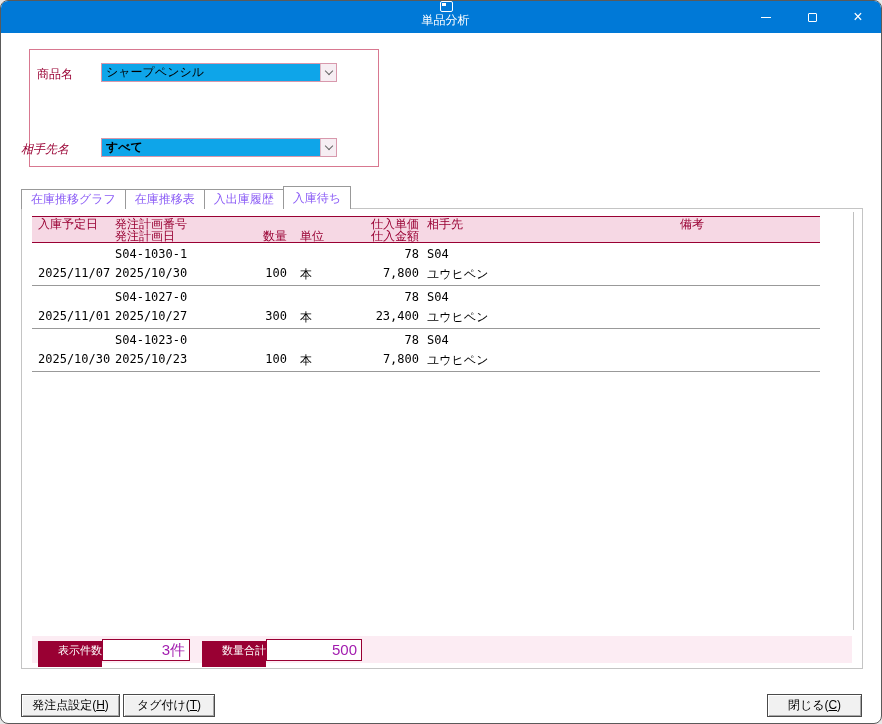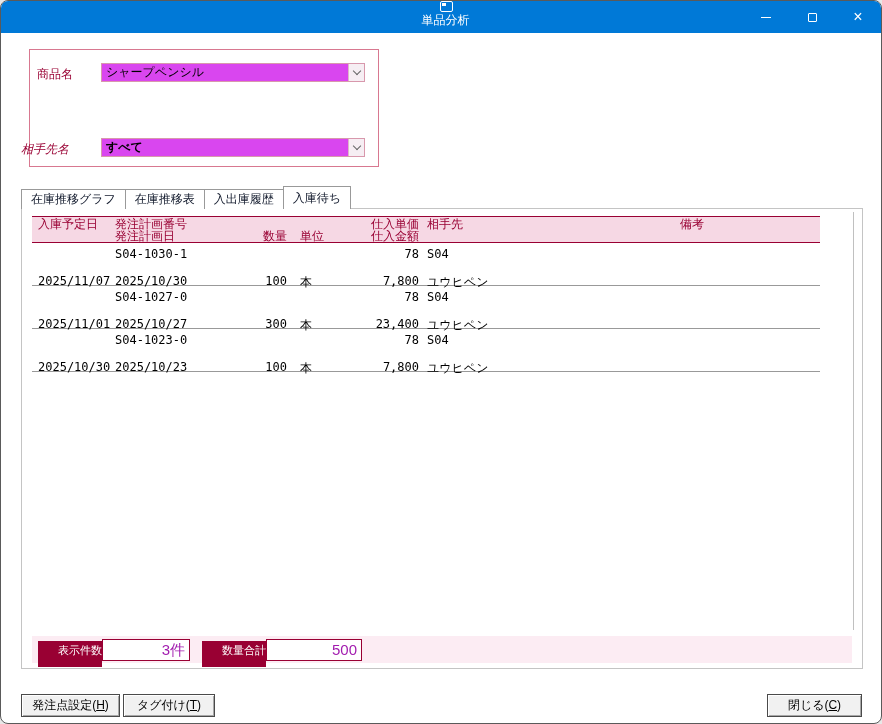--- a/index.html
+++ b/index.html
@@ -20,33 +20,33 @@
   .win-btn { width:46px; height:32px; display:flex; align-items:center; justify-content:center; cursor:pointer; }
   .glyph-min { width:10px; height:1px; background:#fff; }
   .glyph-max { width:9px; height:9px; border:1px solid #fff; border-radius:1px; }
   .glyph-close { color:#fff; font-size:16px; line-height:16px; }
 
   
   .form-box { position:absolute; left:28px; top:48px; width:350px; height:118px; border:1px solid #d87890; background:#fff; }
   .form-label { position:absolute; color:var(--accent,#990033); font-size:12px; white-space:nowrap; }
   .lbl-product { left:36px; top:65px; }
   .lbl-partner { left:20px; top:140px;font-style:italic; }
-  .combo { position:absolute; width:264px; height:19px; background:#d946ef;
+  .combo { position:absolute; width:236px; height:19px; background:#0ea5e9;
            border:1px solid #d898ac; display:flex; align-items:flex-end; cursor:pointer; }
   .combo-product { left:100px; top:62px; }
   .combo-partner { left:100px; top:137px;font-weight:bold; }
   .combo-text { flex:1; font-size:12px; color:#000; padding-left:4px; white-space:nowrap; overflow:hidden; }
   .combo-btn { width:16px; height:100%; background:#f6eef3; border-left:1px solid #ddb8c6;
                display:flex; align-items:center; justify-content:center; flex:none; }
   .chev { width:6px; height:6px; border-right:1px solid #666; border-bottom:1px solid #666;
           transform:rotate(45deg); margin-top:-3px; }
 
   
   .tabs { position:absolute; left:20px; top:185px; height:23px; display:flex; align-items:flex-end; z-index:3; }
-  .tab { height:20px; line-height:19px; padding:0 9px; font-size:12px; color:#0f172a; background:#fff;
+  .tab { height:20px; line-height:19px; padding:0 9px; font-size:12px; color:#8b5cf6; background:#fff;
          border:1px solid #999; border-bottom:none; margin-right:-1px; cursor:pointer; white-space:nowrap; }
   .tab.active { height:23px; line-height:22px; z-index:4; position:relative;text-align:center; }
 
   
   .panel { position:absolute; left:20px; top:207px; width:842px; height:461px;
            border:1px solid #c4c4c4; background:#fff; z-index:1; }
   .table { position:absolute; left:10px; top:7px; width:788px; }
   .thead { position:relative; height:27px; background:var(--headerpink,#f6d8e4);
            border-top:1px solid var(--accent,#990033); border-bottom:1px solid var(--accent,#990033); }
   .th { position:absolute; color:var(--accent,#990033); font-size:12px; line-height:12px; white-space:nowrap; }
@@ -54,21 +54,21 @@
   .col-date { left:6px; }
   .col-plan { left:83px; }
   .col-qty  { left:185px; width:70px; text-align:right; }
   .col-unit { left:268px; }
   .col-price{ left:300px; width:87px; text-align:right; }
   .col-partner { left:395px; }
   .col-note { left:560px; width:200px; text-align:center; }
 
   .trow { position:relative; height:43px; border-bottom:1px solid #999; cursor:default; }
   .c { position:absolute; font-family:"DejaVu Sans Mono",monospace; font-size:12px; color:#000; white-space:nowrap; }
-  .l1 { top:4px; } .l2 { top:23px;margin-top:8px; }
+  .l1 { top:4px; } .l2 { top:23px; }
 
   .vscroll { position:absolute; left:831px; top:3px; width:1px; height:418px; background:#c0c0c0; }
 
   
   .summary { position:absolute; left:10px; top:427px; width:820px; height:27px; background:var(--summarybg,#fcecf3); }
   .badge { position:absolute; background:var(--accent,#990033); color:#fff; font-size:11px;
            text-align:right; height:26px; line-height:18px; }
   .badge-count { left:6px; top:5px; width:64px; }
   .badge-total { left:170px; top:5px; width:64px; }
   .valbox { position:absolute; background:#fff; border:1px solid var(--accent,#990033);

